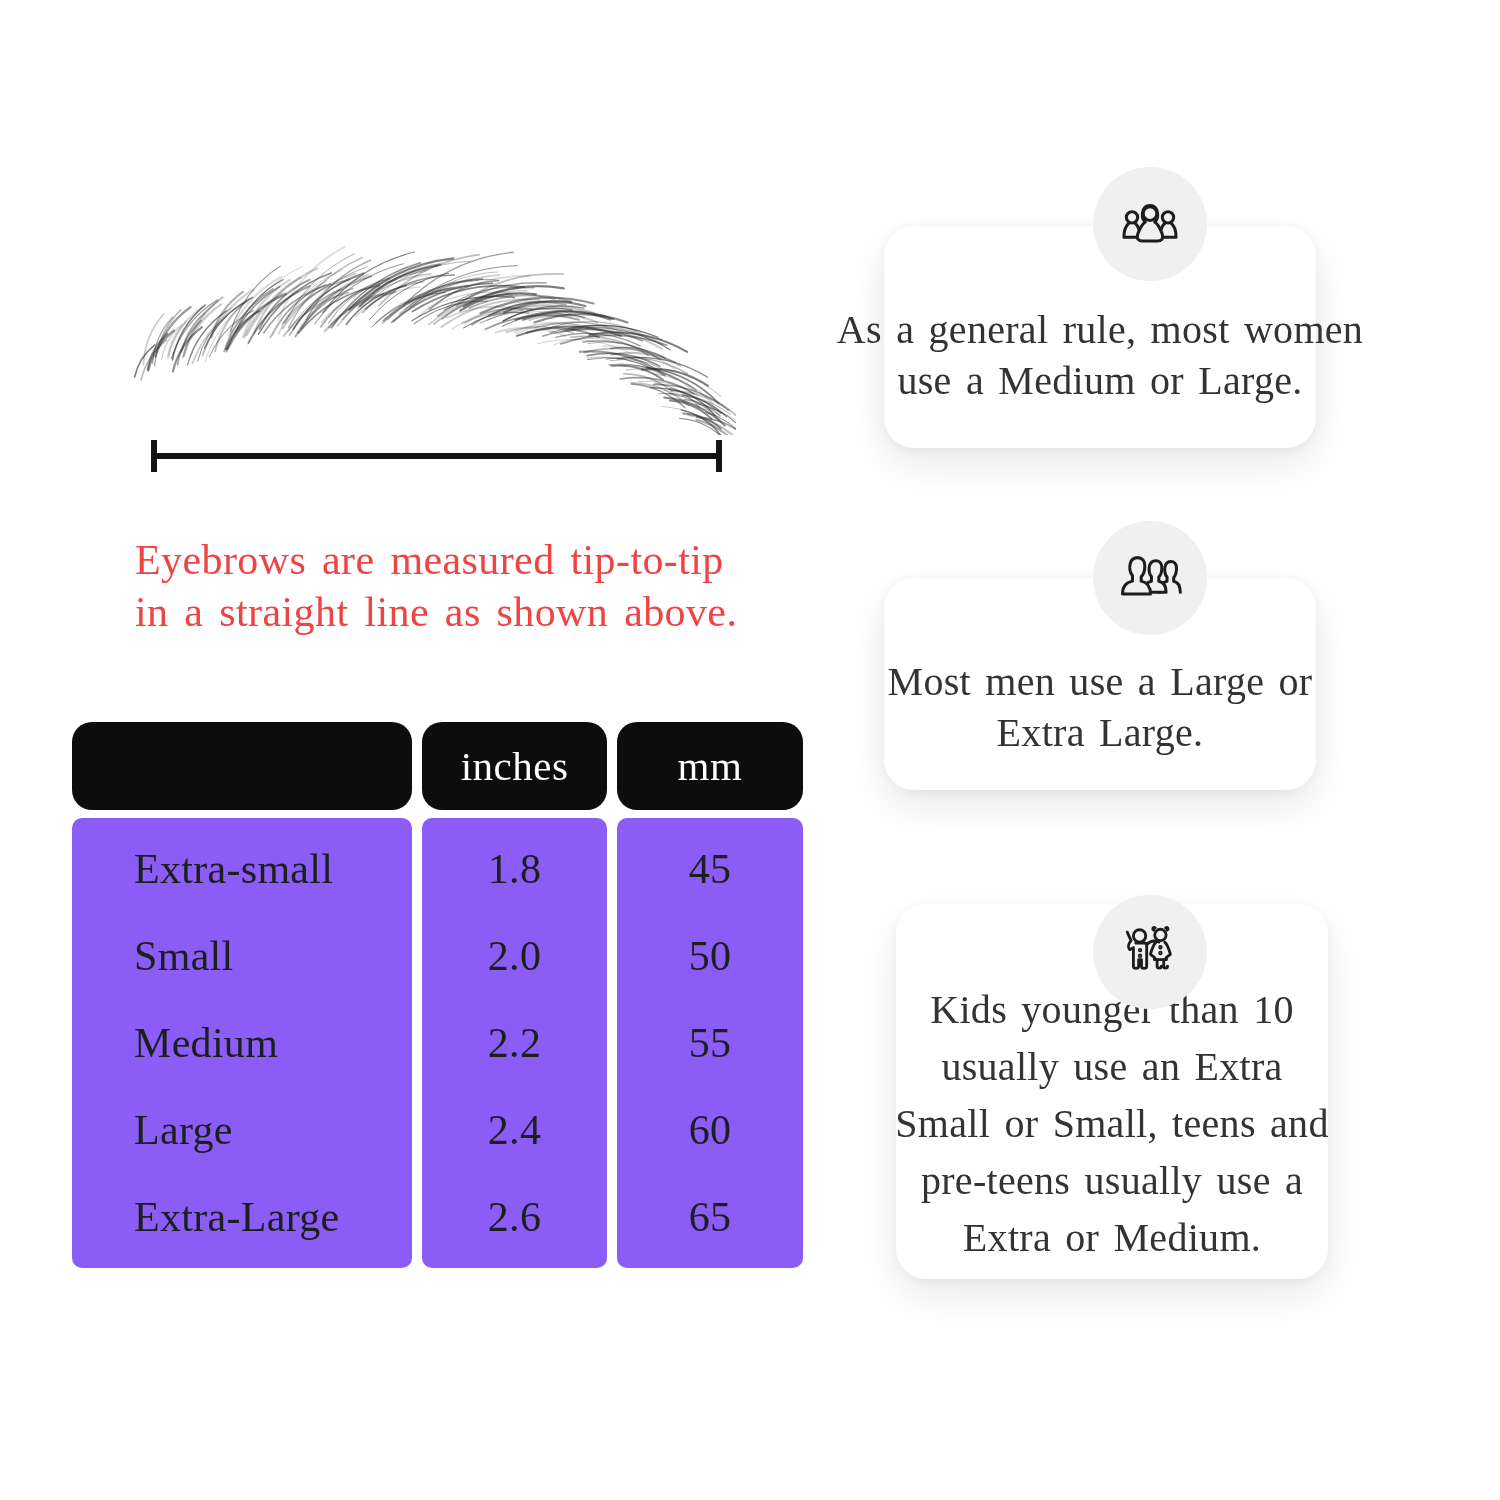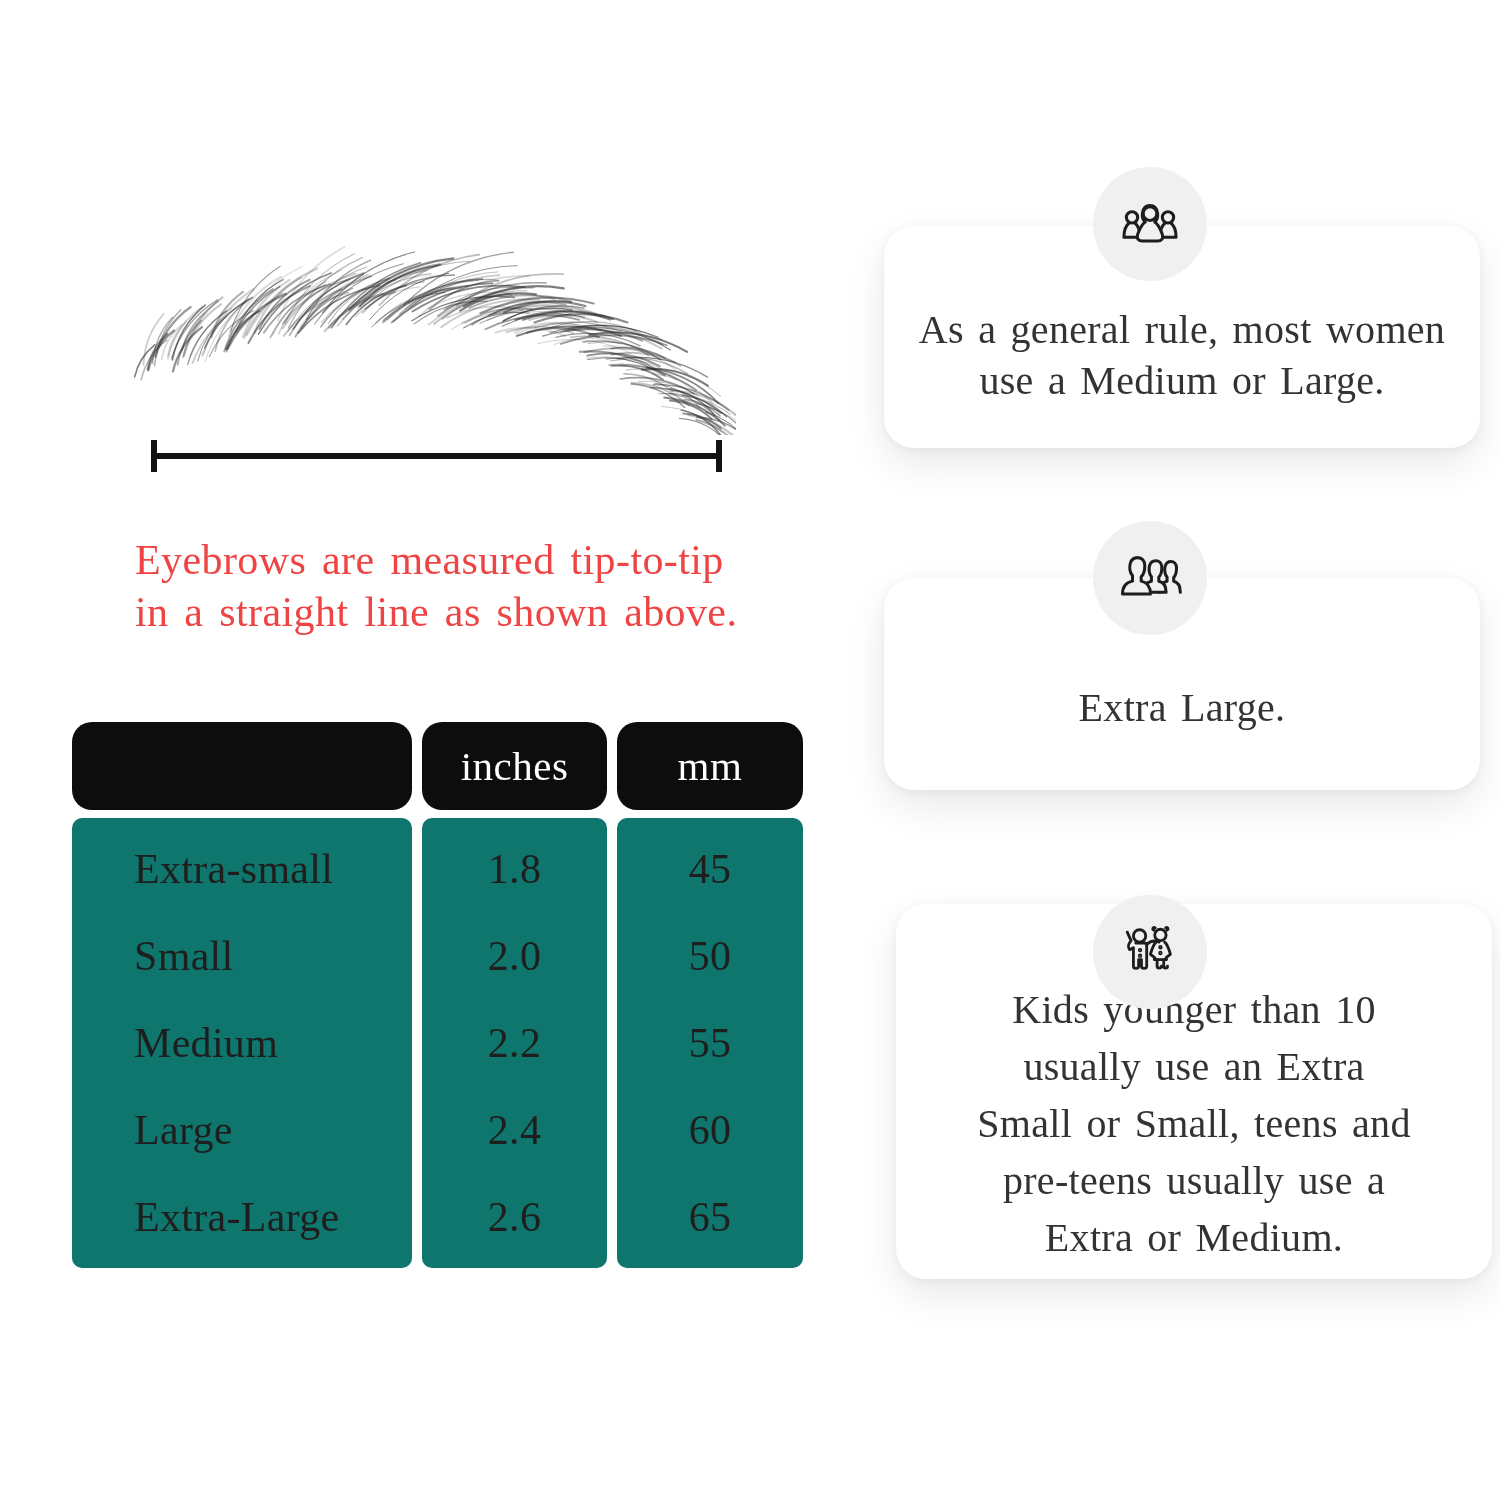--- a/index.html
+++ b/index.html
@@ -20,28 +20,28 @@
   .caption{left:135px;top:534px;font-size:42px;line-height:52px;color:#ef4444;
            letter-spacing:.4px;word-spacing:5px;white-space:nowrap;}
 
   
   .size-table{left:72px;top:722px;width:731px;}
   .thead{display:grid;grid-template-columns:340px 185px 186px;column-gap:10px;}
   .th{height:88px;background:#0d0d0d;border-radius:20px;color:#ffffff;
       display:flex;align-items:center;justify-content:center;
       font-size:41px;letter-spacing:.5px;}
   .tbody{display:grid;grid-template-columns:340px 185px 186px;column-gap:10px;margin-top:8px;}
-  .tcol{height:450px;background:#0f766e;border-radius:10px;
+  .tcol{height:450px;background:#8b5cf6;border-radius:10px;
         display:flex;flex-direction:column;justify-content:space-around;padding:8px 0;box-sizing:border-box;}
   .tcell{height:82px;display:flex;align-items:center;justify-content:center;
          font-size:42px;color:#1e1e1e;letter-spacing:.3px;}
   .tcol.labels .tcell{justify-content:flex-start;padding-left:62px;}
 
   
-  .card{left:884px;width:596px;background:#ffffff;border-radius:30px;
+  .card{left:884px;width:432px;background:#ffffff;border-radius:30px;
         box-shadow:0 2px 10px rgba(0,0,0,.05),0 16px 40px rgba(0,0,0,.09);
         display:flex;flex-direction:column;justify-content:center;align-items:center;
         text-align:center;color:#333333;z-index:1;}
   .card .line{font-size:40px;line-height:51px;letter-spacing:.3px;word-spacing:4px;white-space:nowrap;}
   #card-kids .line{line-height:57px;}
   .icon-circle{width:114px;height:114px;border-radius:50%;background:#f0f0f1;
                left:1093px;z-index:2;display:flex;align-items:center;justify-content:center;}
   .icon-circle svg{display:block;}
   #circle-women{top:167px;} #circle-men{top:521px;} #circle-kids{top:895px;}
   #card-women{top:226px;height:222px;padding-top:36px;box-sizing:border-box;}
@@ -330,20 +330,21 @@
     <path d="M48 53 C48 46 51 42.5 56 41.5 L56 37 C53.5 34.5 53 29 54 25.5 C55 22 57.5 20.5 60 20.5 C63.5 20.5 66 23 66 27.5 C66 31.5 65 35.5 63 37.5 L63 41.5 C67.5 42.5 70 46 70 53"></path>
     <g fill="#f0f0f1">
       <path d="M31 53 C31 46 34 42.5 39.5 41.5 L39.5 36.5 C37 34 36.5 28.5 37.5 25 C38.5 21.3 41.2 19.8 44 19.8 C47.8 19.8 50.5 22.5 50.5 27 C50.5 31.2 49.5 35 47.3 37 L47.3 41.5 C52.3 42.5 55 46 55 53 Z"></path>
     </g>
     <g fill="#f0f0f1">
       <path d="M9 55 C9 46.5 13 42.5 19.5 41.3 L19.5 35.5 C16.5 32.5 16 26.5 17.2 22.5 C18.4 18.2 21.6 16.5 25 16.5 C29.5 16.5 32.5 19.6 32.5 25 C32.5 30 31.3 34.3 28.7 36.6 L28.7 41.3 C34.7 42.5 38.5 46.5 38.5 55 Z"></path>
     </g>
   </svg>
 </div>
 <div class="abs card" id="card-men">
+  <div class="line">Most men use a Large or</div>
   <div class="line">Extra Large.</div>
 </div>
 
 <div class="abs icon-circle" id="circle-kids">
   <svg width="72" height="72" viewBox="0 0 76 76" fill="none" stroke="#1d1d1d" stroke-width="3" stroke-linecap="round" stroke-linejoin="round">
 
     <circle cx="27" cy="21" r="6.5"></circle>
     <path d="M14 17 L18 26 C15 29 14.5 33 16.5 35.5 L20.5 33.5 L20.5 53 C20.5 56 26 56 26 53 L26 46 L29 46 L29 53 C29 56 34.5 56 34.5 53 L34.5 31 C34.5 29.5 33.5 28.5 32 28.5 L23 28.5"></path>
     <circle cx="27.5" cy="36" r="0.8" fill="#1d1d1d"></circle>
     <circle cx="27.5" cy="42" r="0.8" fill="#1d1d1d"></circle>

